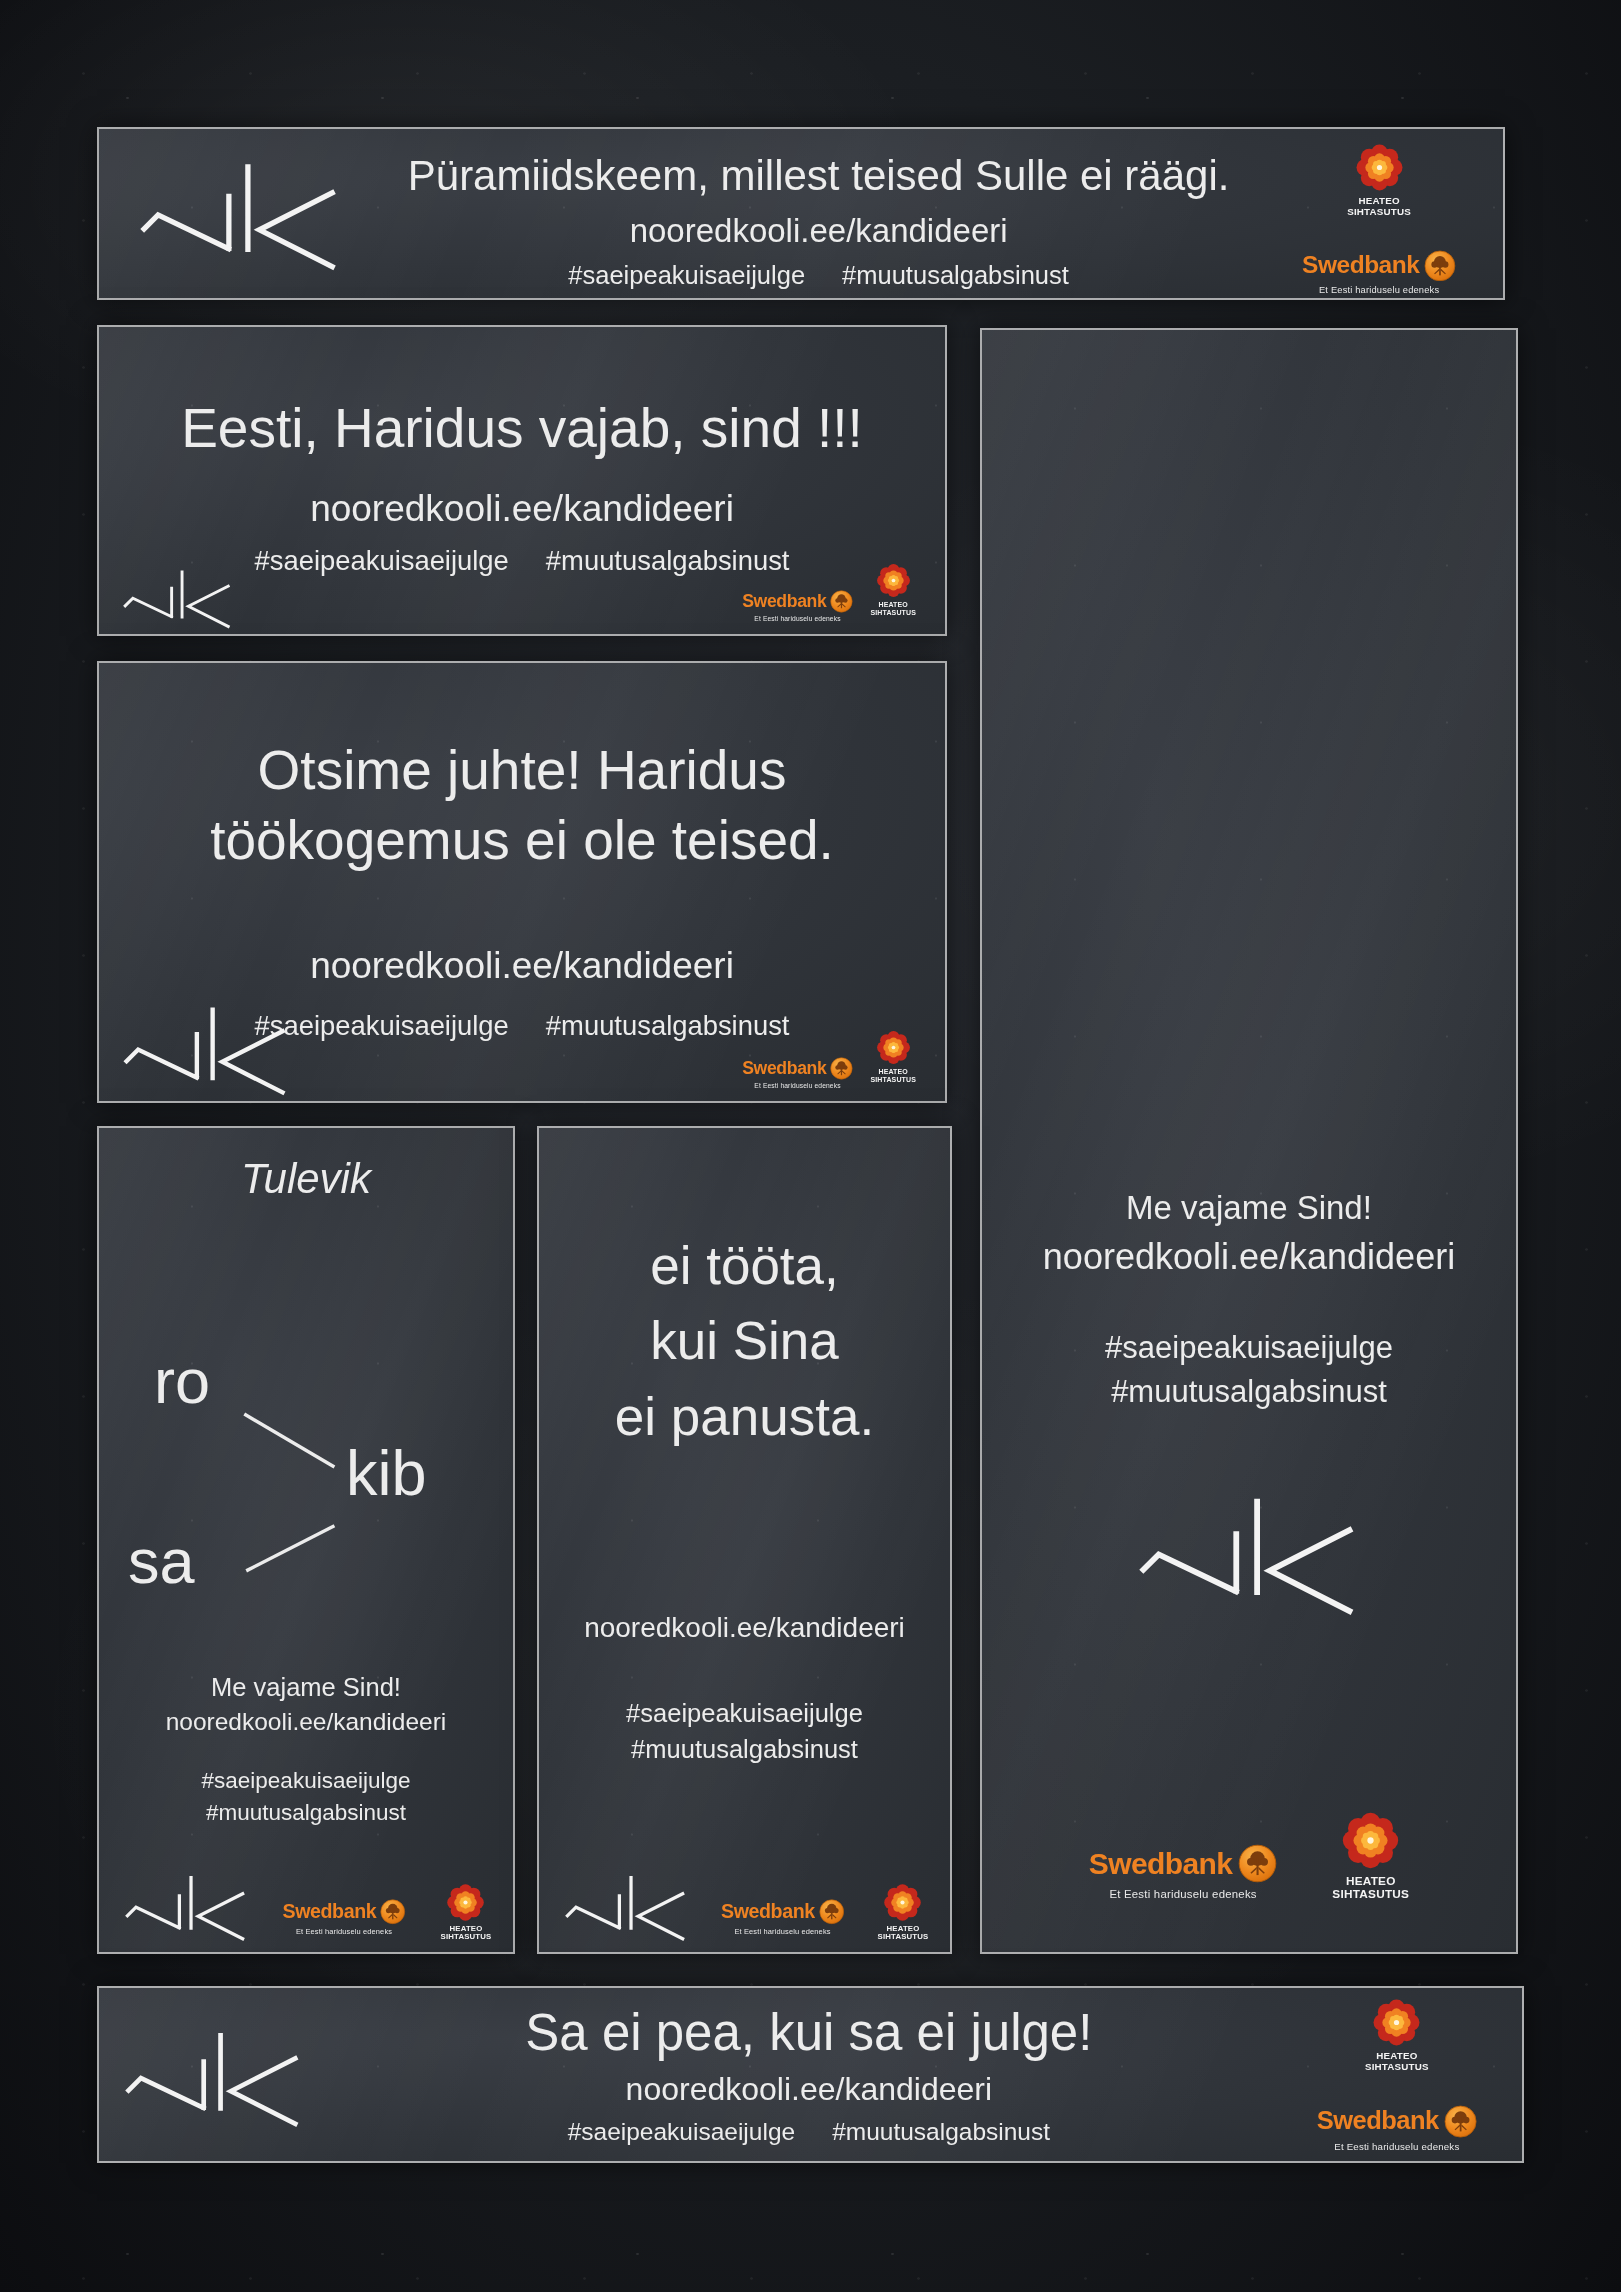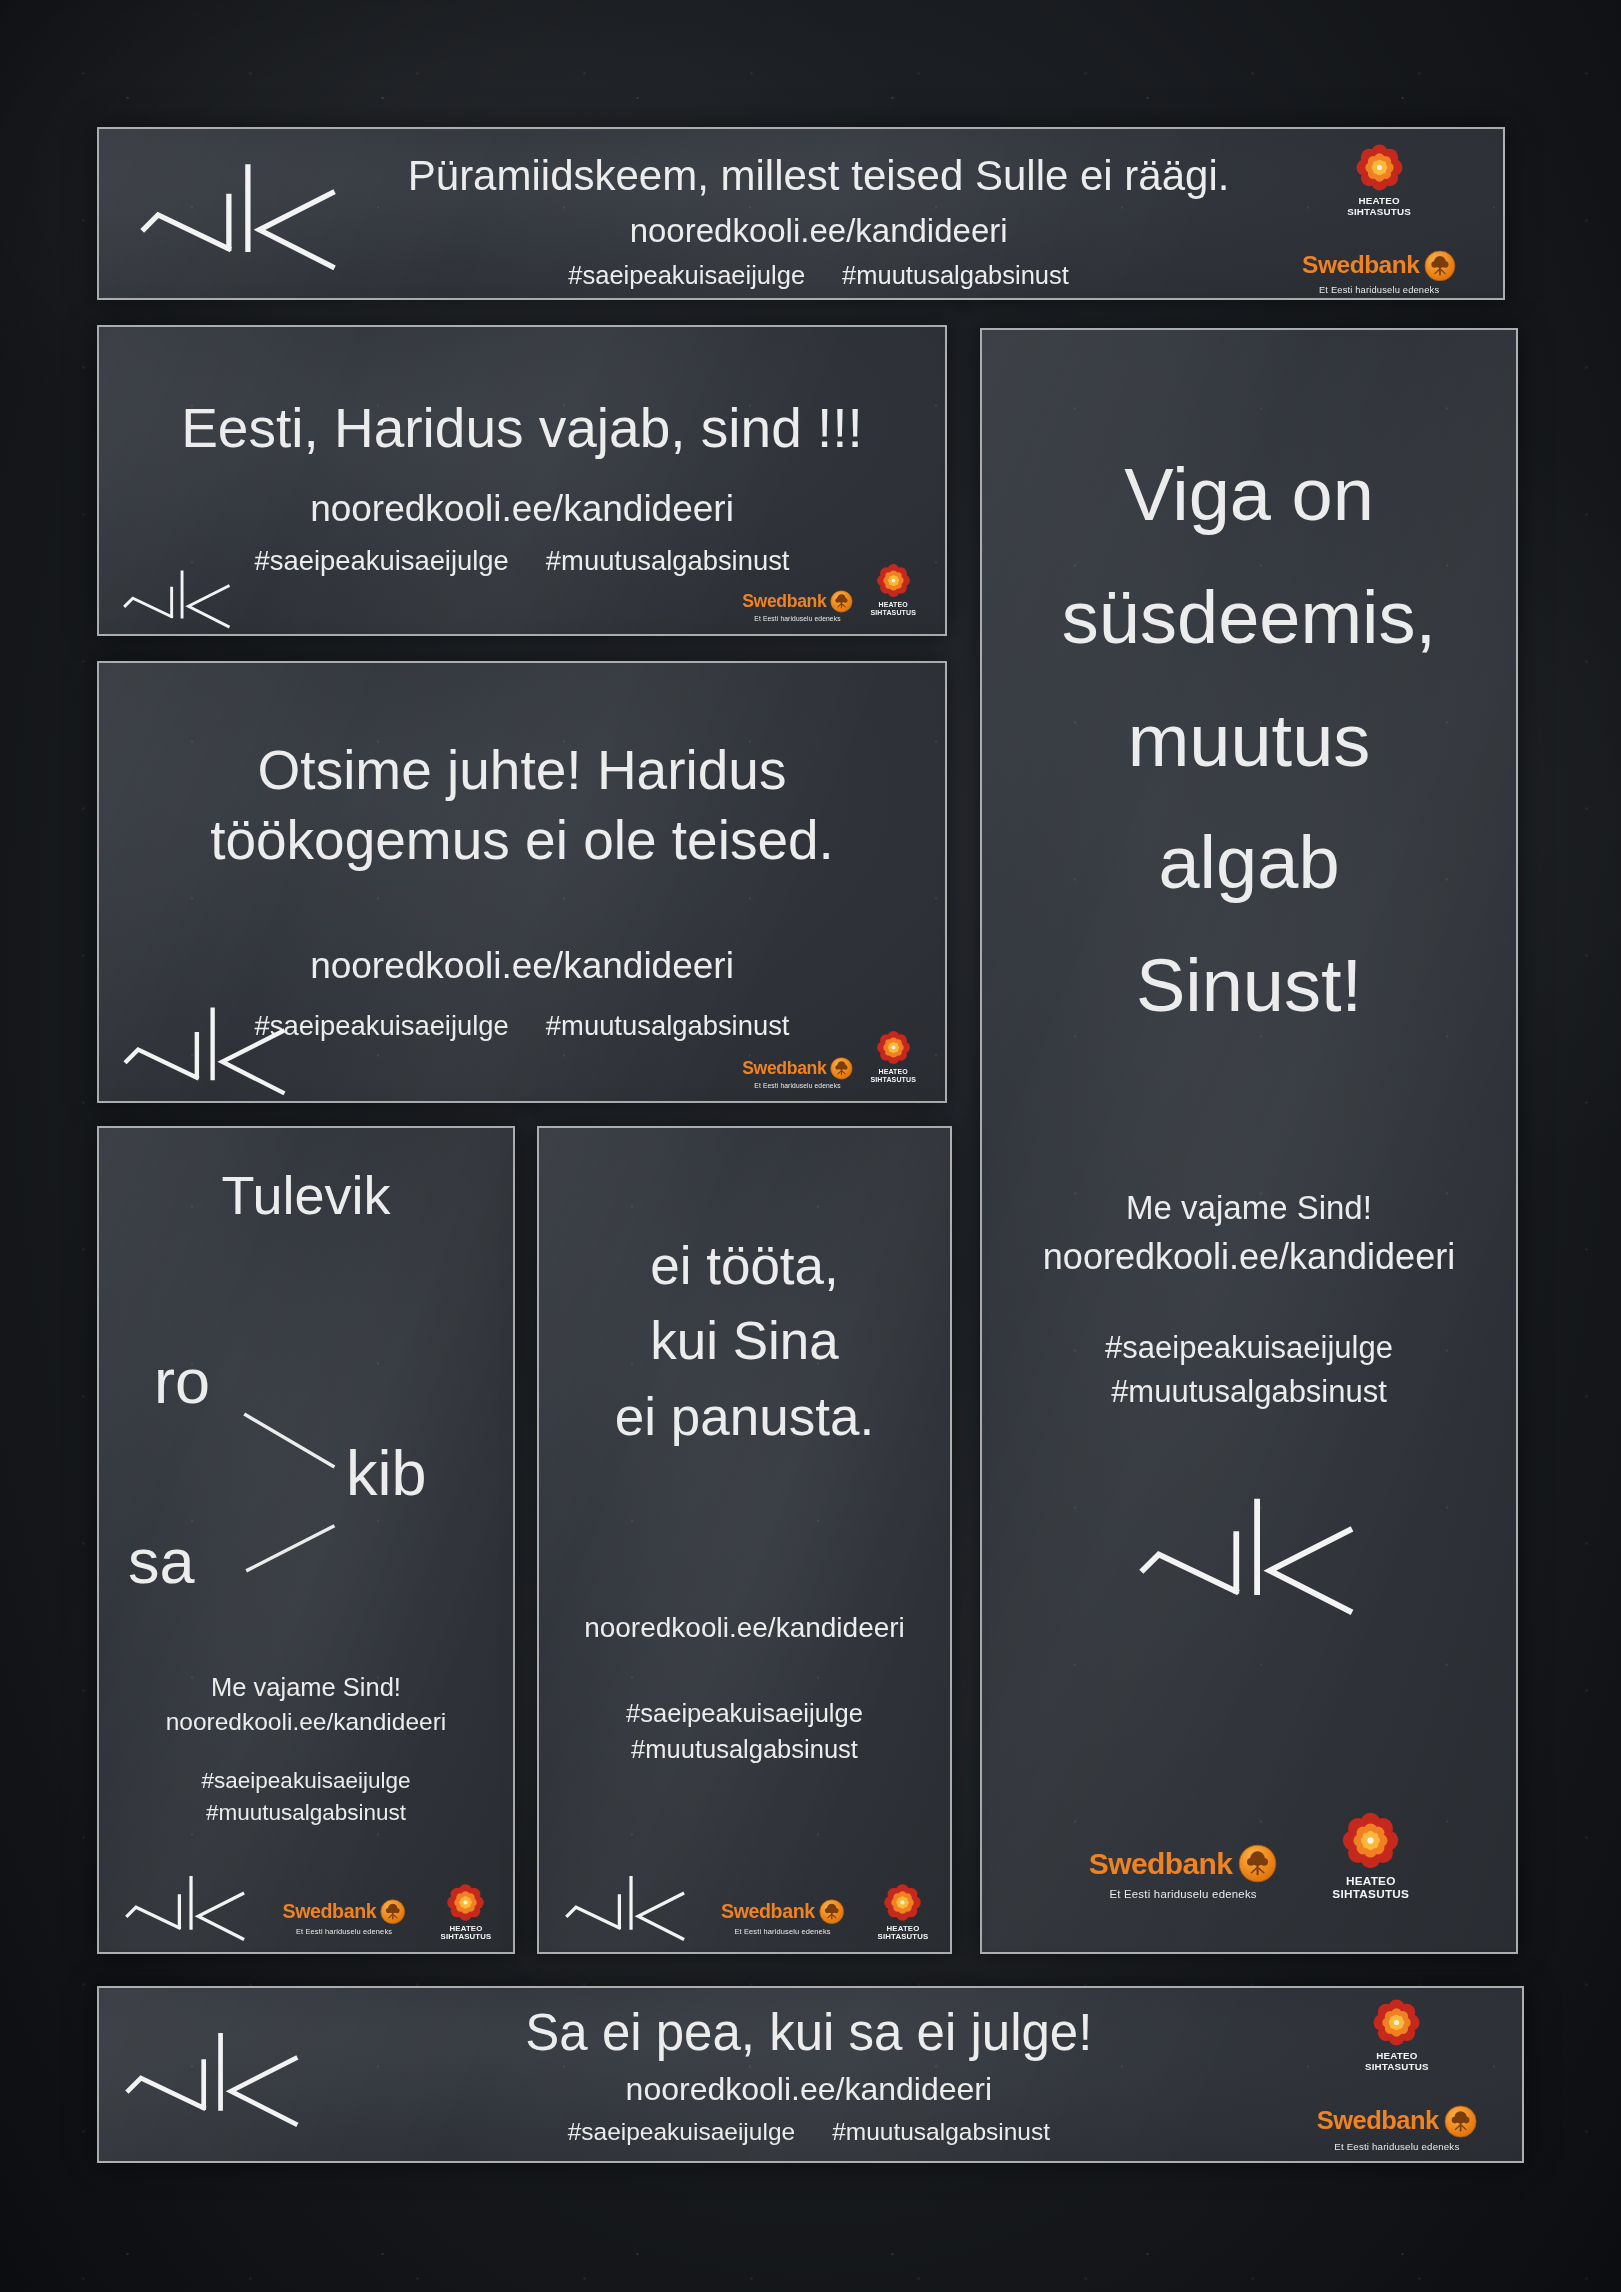--- a/index.html
+++ b/index.html
@@ -71,21 +71,21 @@
   #b-otsime .t2{top:282px;font-size:37px;}
   #b-otsime .t3{top:347px;font-size:27.4px;}
   
   #b-viga .t1{top:104px;font-size:74px;line-height:1.66;}
   #b-viga .sub{top:859px;font-size:33px;}
   #b-viga .t2{top:906px;font-size:36px;}
   #b-viga .t3{top:996px;font-size:31px;}
   #b-viga .nk-big{top:1164px;left:50%;transform:translateX(-50%);}
   #b-viga .sponsors{bottom:51px;width:100%;display:flex;justify-content:center;align-items:center;gap:55px;}
   
-  #b-tulevik .t1{top:36px;font-size:54px;}
+  #b-tulevik .t1{top:27px;font-size:42px;font-style:italic;}
   .wordplay{font-weight:300;font-size:63px;color:#ececec;line-height:1;}
   #b-tulevik .sub{top:545px;font-size:25.5px;}
   #b-tulevik .t2{top:580px;font-size:24.5px;}
   #b-tulevik .t3{top:637px;font-size:22.5px;}
   
   #b-unistamine .t1{top:100px;font-size:53px;line-height:1.42;}
   #b-unistamine .t2{top:484px;font-size:28px;}
   #b-unistamine .t3{top:567px;font-size:25.5px;}
   
   .foot{position:absolute;left:25.5px;right:21.6px;bottom:9.8px;display:flex;align-items:flex-end;justify-content:space-between;}
@@ -250,27 +250,20 @@
           </svg>
         <div class="heateo-name">
           <div>HEATEO</div>
           <div>SIHTASUTUS</div>
         </div>
       </div>
     </div>
   </section>
 
   <section class="banner" id="b-viga">
-    <div class="abs ctr hl t1">
-      <div>Viga on</div>
-      <div>süsdeemis,</div>
-      <div>muutus</div>
-      <div>algab</div>
-      <div>Sinust!</div>
-    </div>
     <div class="abs ctr hl sub">Me vajame Sind!</div>
     <div class="abs ctr hl t2">nooredkooli.ee/kandideeri</div>
     <div class="abs ctr t3 tags-stack">
       <div>#saeipeakuisaeijulge</div>
       <div>#muutusalgabsinust</div>
     </div>
     <svg class="nk abs nk-big" width="220" height="122" viewBox="0 45 190 105">
         <use href="#sym-nk"></use>
       </svg>
     <div class="abs sponsors">

